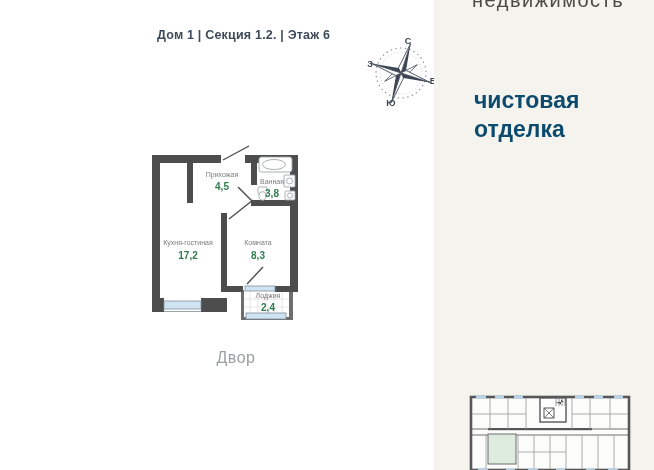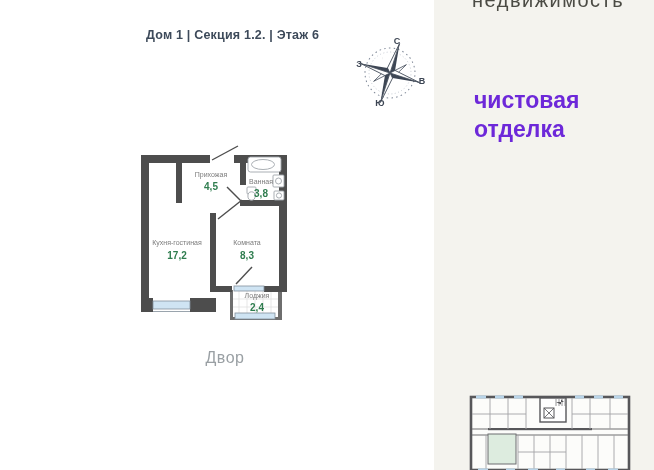--- a/index.html
+++ b/index.html
@@ -2,21 +2,21 @@
 <html><head>
 <meta charset="utf-8">
 <style>
   * { margin:0; padding:0; box-sizing:border-box; }
   html,body { width:654px; height:470px; overflow:hidden; }
   body { font-family:"Liberation Sans", sans-serif; background:#ffffff; position:relative; }
 
   .page { position:absolute; inset:0; width:654px; height:470px; background:#ffffff; }
 
   
-  .main { position:absolute; left:0; top:0; width:434px; height:356px; background:#ffffff; }
+  .main { position:absolute; left:11px; top:0; width:434px; height:356px; background:#ffffff; }
   .location-title {
     position:absolute; left:146px; top:28px;
     font-size:12.5px; font-weight:700; color:#3d4a5a; letter-spacing:.2px;
   }
   .compass { position:absolute; left:353px; top:34px; width:74px; height:74px; }
   .floor-plan { position:absolute; left:130px; top:145px; }
   .courtyard {
     position:absolute; left:150px; top:349px; width:150px; text-align:center;
     font-size:16px; color:#9aa0a4; letter-spacing:.5px;
   }
@@ -25,21 +25,21 @@
   .sidebar {
     position:absolute; left:434px; top:0; width:220px; height:470px;
     background:#f4f3ee; overflow:hidden;
   }
   .brand {
     position:absolute; left:38px; top:-11px;
     font-size:20px; font-weight:500; color:#4b4b44; letter-spacing:1.5px;
   }
   .finish {
     position:absolute; left:40px; top:86px; width:150px;
-    font-size:23px; line-height:1.28; font-weight:700; color:#6d28d9;
+    font-size:23px; line-height:1.28; font-weight:700; color:#0c4a6e;
   }
   .key-plan { position:absolute; left:34px; top:392px; width:166px; height:80px; }
 
   
   text { font-family:"Liberation Sans", sans-serif; }
   .room-name { font-size:7px; fill:#7b7b7b; }
   .room-area { font-size:10px; font-weight:bold; fill:#2f7d4f; }
   .compass-label { font-size:9px; font-weight:bold; fill:#3d4654; }
 </style>
 </head>

